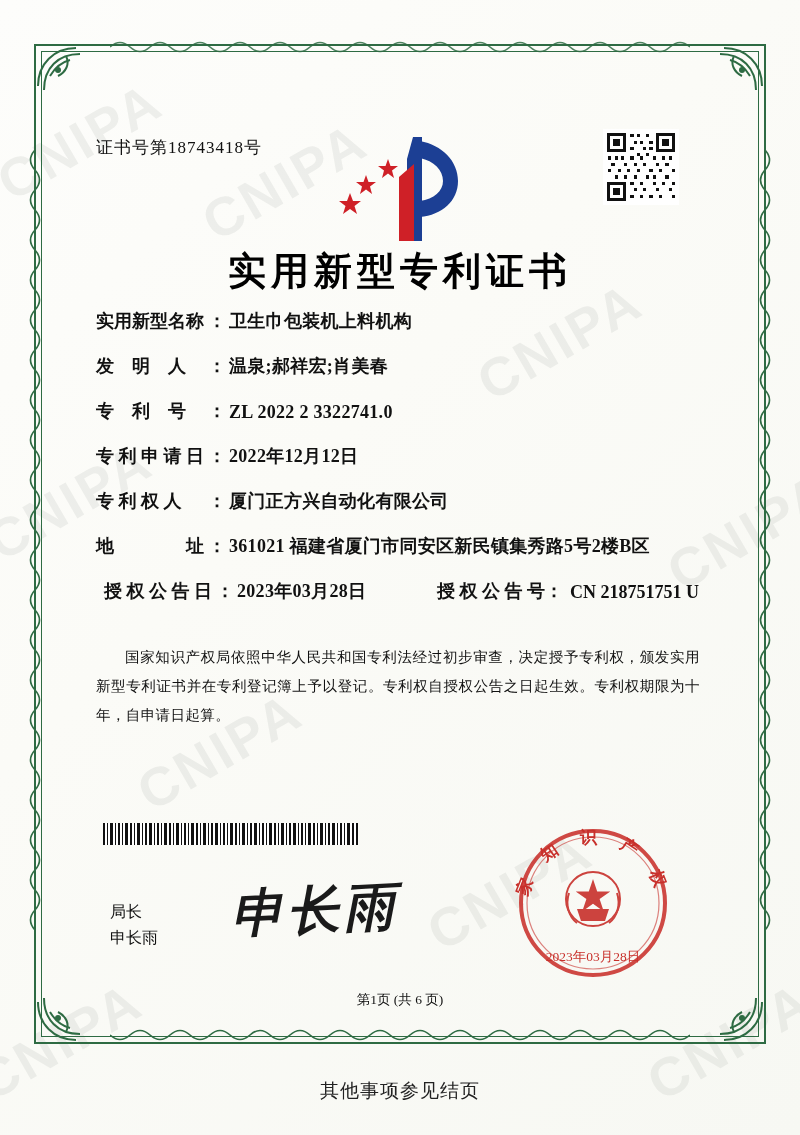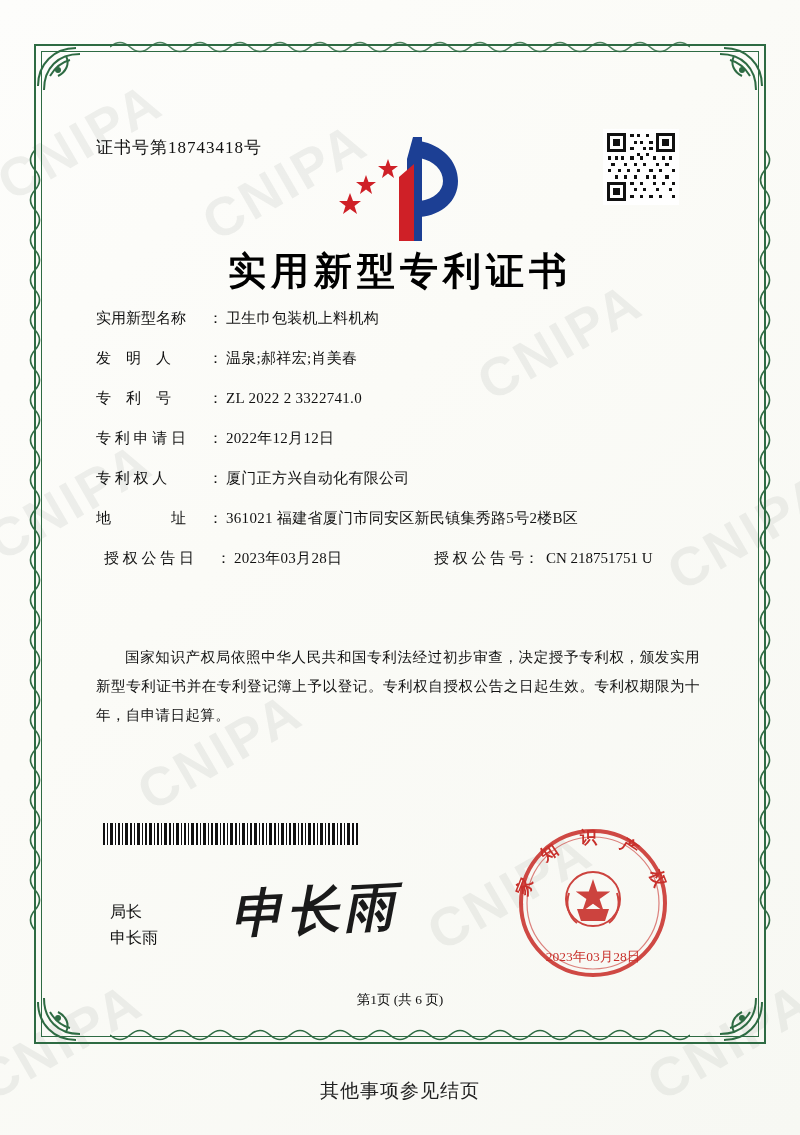--- a/index.html
+++ b/index.html
@@ -124,24 +124,25 @@
     font-family: "Liberation Sans", "DejaVu Sans", sans-serif;
   }
 
   .fields {
     position: absolute;
     left: 55px; top: 258px;
     width: 620px;
   }
   .field {
     display: flex;
-    align-items: center;
+    align-items: flex-end;
     margin-bottom: 21px;
-    font-size: 15px;
+    font-size: 18px;
     color: #111;
+    font-weight: bold;
   }
   .f-label {
     width: 112px;
     flex: 0 0 112px;
     letter-spacing: 0px;
     white-space: nowrap;
   }
   .f-colon {
     flex: 0 0 auto;
     padding-right: 3px;

